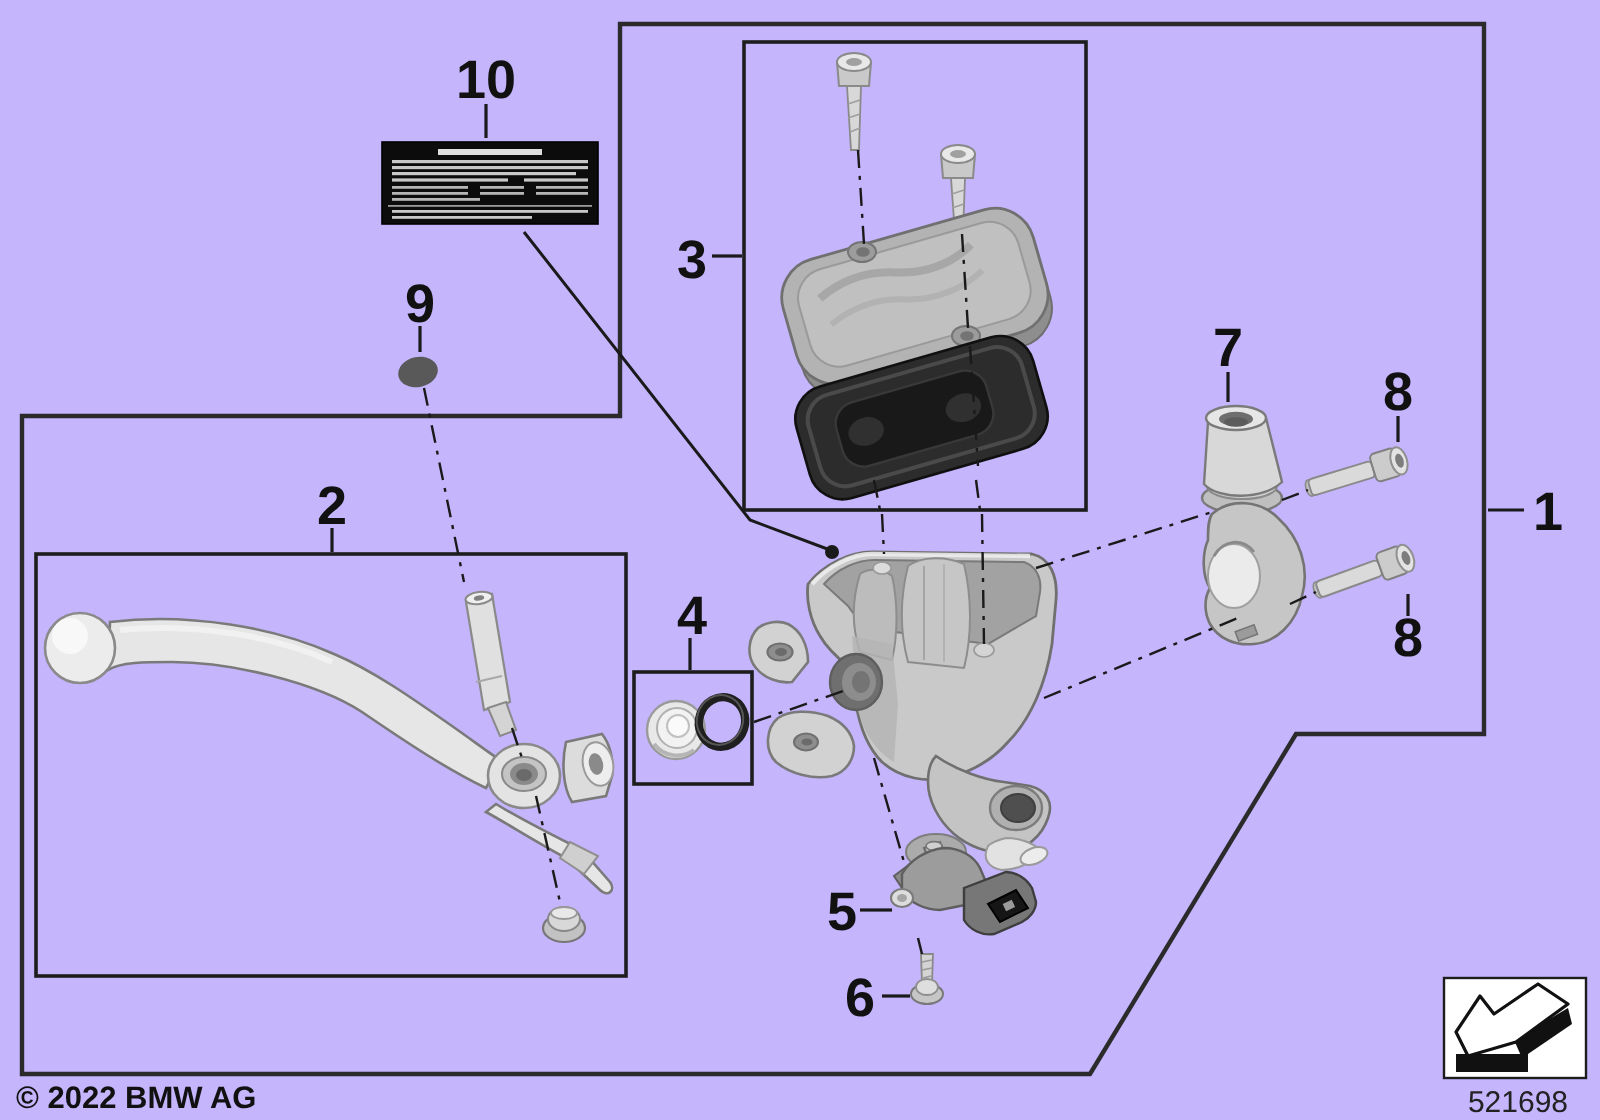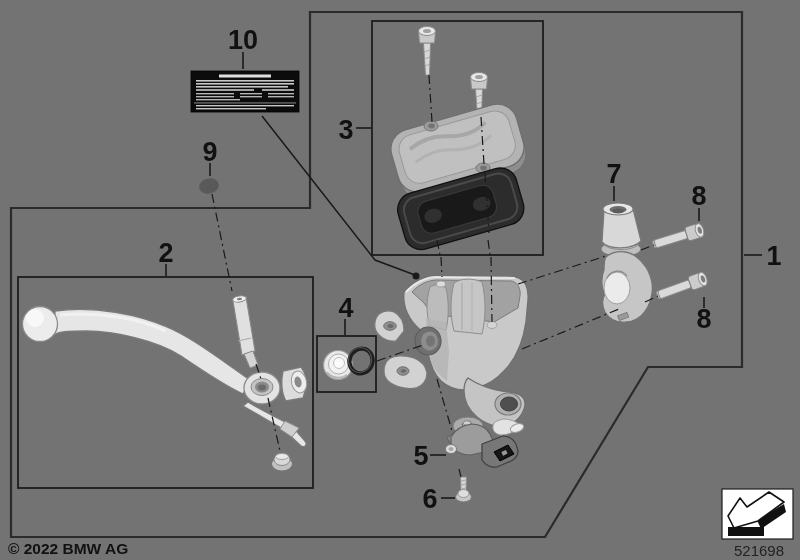--- a/index.html
+++ b/index.html
@@ -1,16 +1,16 @@
 <!DOCTYPE html>
 <html><head>
 <meta charset="utf-8">
 <style>
   html,body{margin:0;padding:0;background:#ffffff;}
-  #stage{width:800px;height:560px;position:relative;background:#737373;overflow:hidden;}
+  #stage{width:800px;height:560px;position:relative;background:#c4b5fd;overflow:hidden;}
   svg{display:block;}
   text{font-family:"Liberation Sans", sans-serif;}
   .callout{font-weight:bold;font-size:27px;fill:#111;}
   .tick{stroke:#1a1a1a;stroke-width:1.6;}
   .leader{stroke:#1a1a1a;stroke-width:1.5;fill:none;}
   .dashdot{stroke:#1a1a1a;stroke-width:1.2;fill:none;stroke-dasharray:9 4 2 4;}
   .box{fill:none;stroke:#1d1d1d;stroke-width:1.8;}
   .border{fill:none;stroke:#2b2b2b;stroke-width:2.2;}
   .metal{stroke:#7a7a7a;stroke-width:1.3;}
   .footer-copy{font-size:15.5px;font-weight:bold;fill:#111;}

